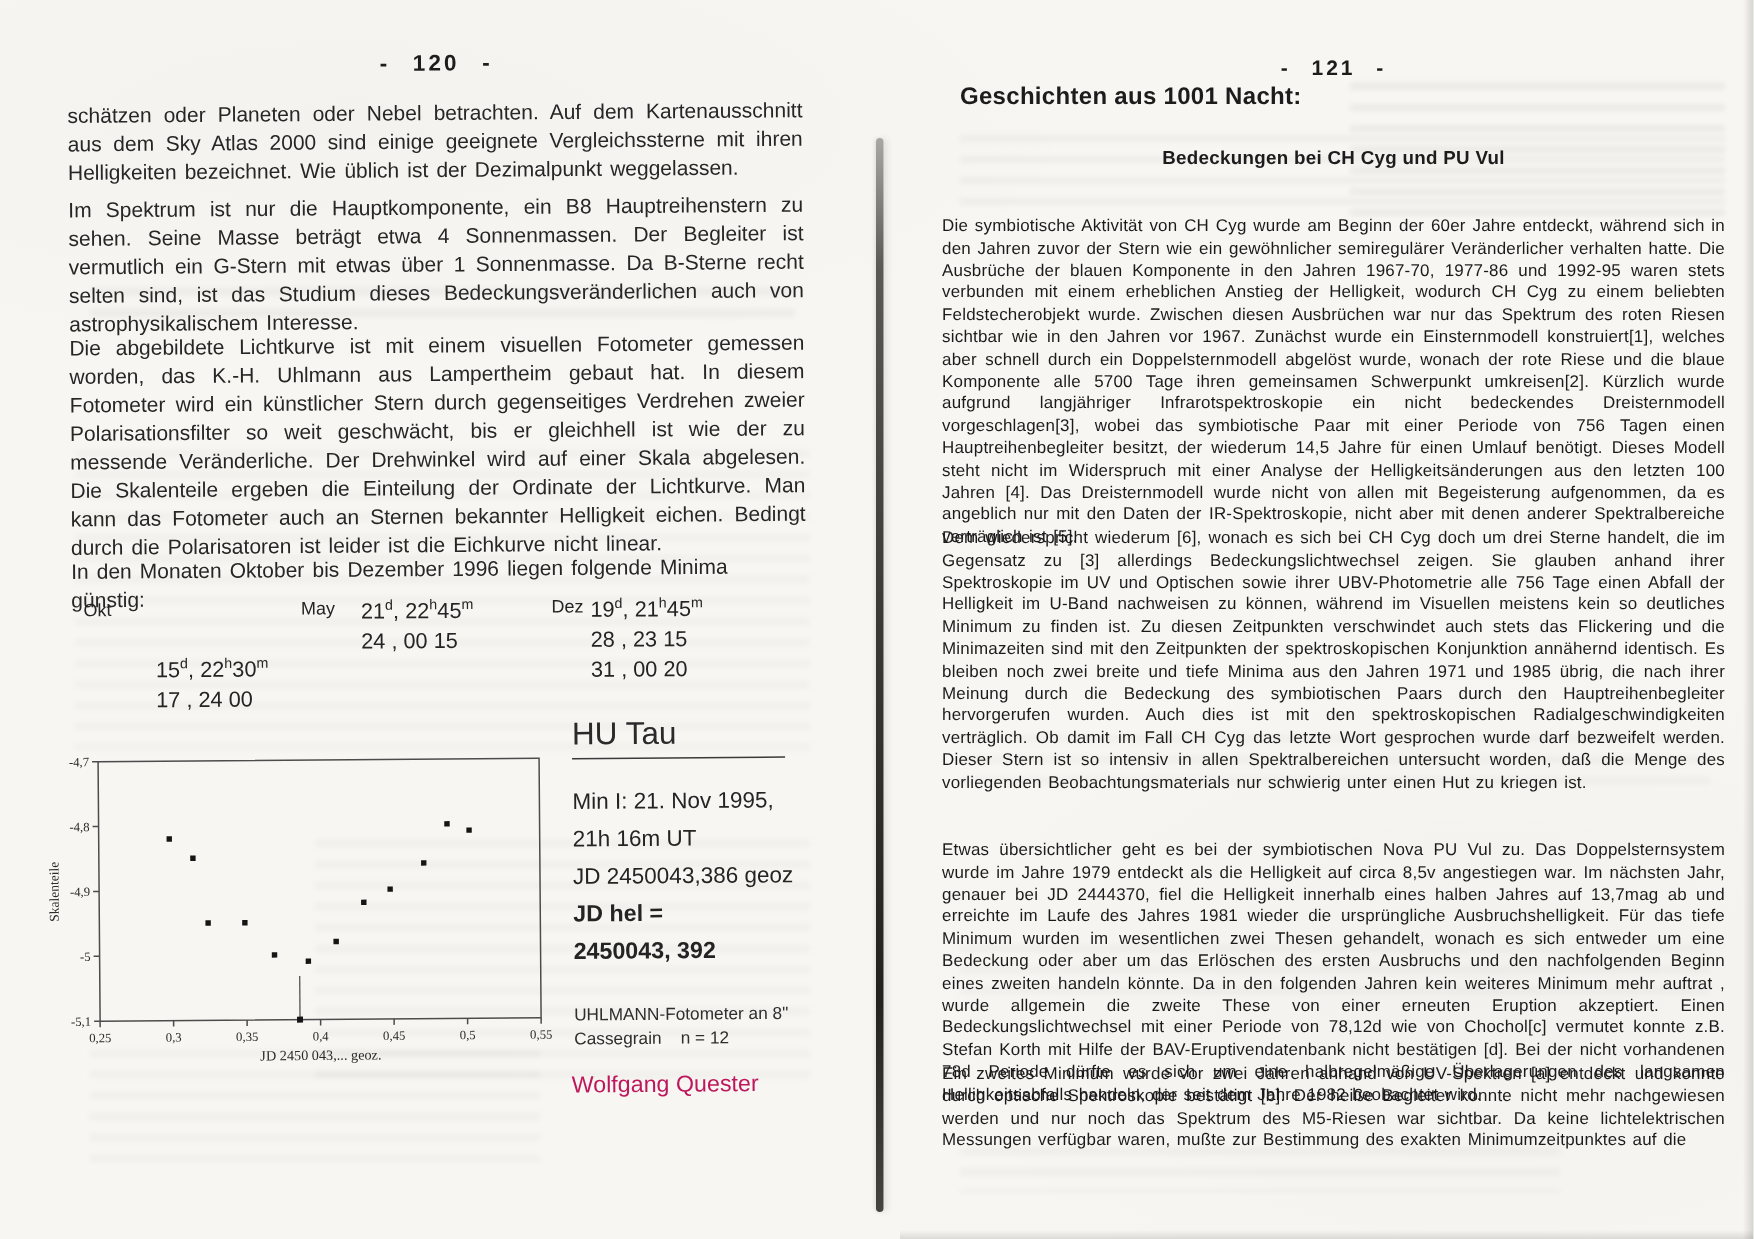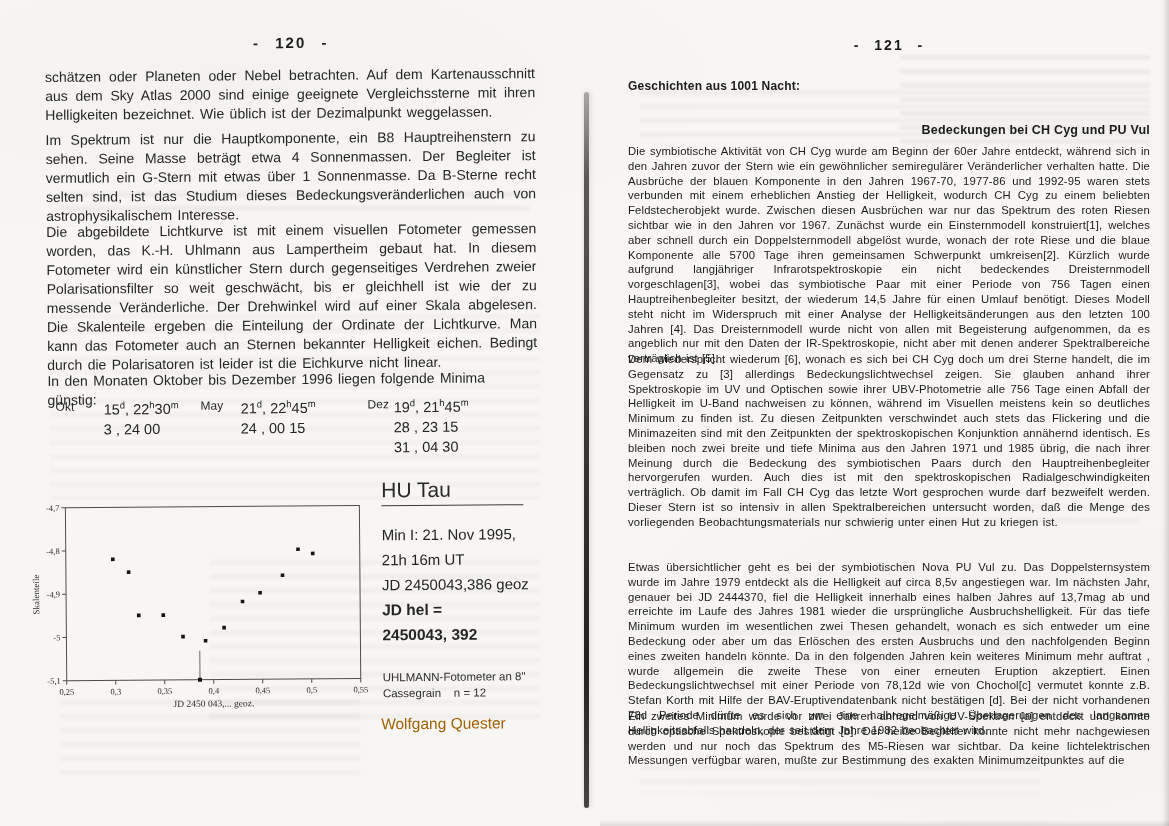--- a/index.html
+++ b/index.html
@@ -41,29 +41,29 @@
   .chart-wrap{position:absolute;left:-19px;top:490px;width:352px;height:230px;}
   svg text{font-family:"Liberation Serif",serif;}
 
   .star-block{position:absolute;left:333px;top:479px;width:160px;color:#242424;}
   .star-name{font-size:21px;color:#2a2a2a;border-bottom:1.6px solid #3a3a3a;
     display:inline-block;width:142px;padding-bottom:3px;margin:0;font-weight:normal;}
   .star-lines{margin-top:16px;font-size:15px;line-height:25px;}
   .star-lines .b{font-weight:bold;font-size:15.5px;}
   .instrument{margin-top:22px;font-size:11.5px;line-height:16px;color:#2e2e2e;}
   .instr2{white-space:pre;}
-  .author{position:absolute;left:331px;top:716px;font-size:15.5px;color:#a16207;}
+  .author{position:absolute;left:331px;top:716px;font-size:15.5px;color:#be185d;}
 
   
   .page-right{position:absolute;left:628px;top:0;width:522px;height:664px;color:#1c1c1c;}
   .page-right .pnum{position:absolute;top:37px;left:0;width:100%;text-align:center;
     font-weight:bold;font-size:14px;letter-spacing:2px;word-spacing:8px;}
-  .kicker{position:absolute;top:56px;left:0;font-weight:bold;font-size:12px;letter-spacing:0.2px;margin-top:23px;}
-  .article-title{position:absolute;top:98px;left:0;width:100%;text-align:right;
-    font-weight:bold;font-size:12.5px;letter-spacing:0.2px;margin-top:25px;}
+  .kicker{position:absolute;top:56px;left:12px;font-weight:bold;font-size:16px;letter-spacing:0.2px;}
+  .article-title{position:absolute;top:98px;left:0;width:100%;text-align:center;
+    font-weight:bold;font-size:12.5px;letter-spacing:0.2px;}
   .page-right p{position:absolute;left:0;width:522px;margin:0;font-size:11.3px;line-height:14.8px;
     text-align:justify;letter-spacing:0.15px;word-spacing:1px;color:#1b1b1b;}
   .rp1{top:144px;} .rp2{top:352px;} .rp3{top:560px;} .rp4{top:709px;}
 </style>
 </head>
 <body>
 
 <div class="scan">
 
   <div class="bleed" style="left:60px;top:192px;width:470px;height:26px;"></div>
@@ -79,36 +79,36 @@
   <div class="page-left">
     <div class="pnum">- 120 -</div>
 
     <p class="p1">schätzen oder Planeten oder Nebel betrachten. Auf dem Kartenausschnitt aus dem Sky Atlas 2000 sind einige geeignete Vergleichssterne mit ihren Helligkeiten bezeichnet. Wie üblich ist der Dezimalpunkt weggelassen.</p>
     <p class="p2">Im Spektrum ist nur die Hauptkomponente, ein B8 Hauptreihenstern zu sehen. Seine Masse beträgt etwa 4 Sonnenmassen. Der Begleiter ist vermutlich ein G-Stern mit etwas über 1 Sonnenmasse. Da B-Sterne recht selten sind, ist das Studium dieses Bedeckungsveränderlichen auch von astrophysikalischem Interesse.</p>
     <p class="p3">Die abgebildete Lichtkurve ist mit einem visuellen Fotometer gemessen worden, das K.-H. Uhlmann aus Lampertheim gebaut hat. In diesem Fotometer wird ein künstlicher Stern durch gegenseitiges Verdrehen zweier Polarisationsfilter so weit geschwächt, bis er gleichhell ist wie der zu messende Veränderliche. Der Drehwinkel wird auf einer Skala abgelesen. Die Skalenteile ergeben die Einteilung der Ordinate der Lichtkurve. Man kann das Fotometer auch an Sternen bekannter Helligkeit eichen. Bedingt durch die Polarisatoren ist leider ist die Eichkurve nicht linear.</p>
     <p class="p4">In den Monaten Oktober bis Dezember 1996 liegen folgende Minima günstig:</p>
 
     <div class="minima">
       <span class="min-month" style="left:8px;">Okt</span>
-      <div class="min-vals" style="left:56px;">
+      <div class="min-vals" style="left:56px;margin-top:38px;">
         <div><span>15</span><sup>d</sup><span>, </span><span>22</span><sup>h</sup><span>30</span><sup>m</sup></div>
-        <div>3 , 24 00</div>
+        <div>17 , 24 00</div>
       </div>
 
       <span class="min-month" style="left:153px;">May</span>
       <div class="min-vals" style="left:193px;">
         <div><span>21</span><sup>d</sup><span>, </span><span>22</span><sup>h</sup><span>45</span><sup>m</sup></div>
         <div>24 , 00 15</div>
       </div>
 
       <span class="min-month" style="left:300px;margin-left:20px;">Dez</span>
       <div class="min-vals" style="left:346px;">
         <div><span>19</span><sup>d</sup><span>, </span><span>21</span><sup>h</sup><span>45</span><sup>m</sup></div>
         <div>28 , 23 15</div>
-        <div>31 , 04 30</div>
+        <div>31 , 00 20</div>
       </div>
     </div>
 
     <div class="chart-wrap">
       <svg width="352" height="230" viewBox="0 0 352 230">
           <rect x="36" y="16" width="294" height="173" fill="none" stroke="#4c4c4c" stroke-width="1"></rect>
           <line x1="32" y1="16" x2="36" y2="16" stroke="#4c4c4c" stroke-width="1"></line>
           <text x="30" y="19" text-anchor="end" font-size="8.5" fill="#2b2b2b">-4,7</text>
           <line x1="32" y1="59.2499999999999" x2="36" y2="59.2499999999999" stroke="#4c4c4c" stroke-width="1"></line>
           <text x="30" y="62.2499999999999" text-anchor="end" font-size="8.5" fill="#2b2b2b">-4,8</text>

